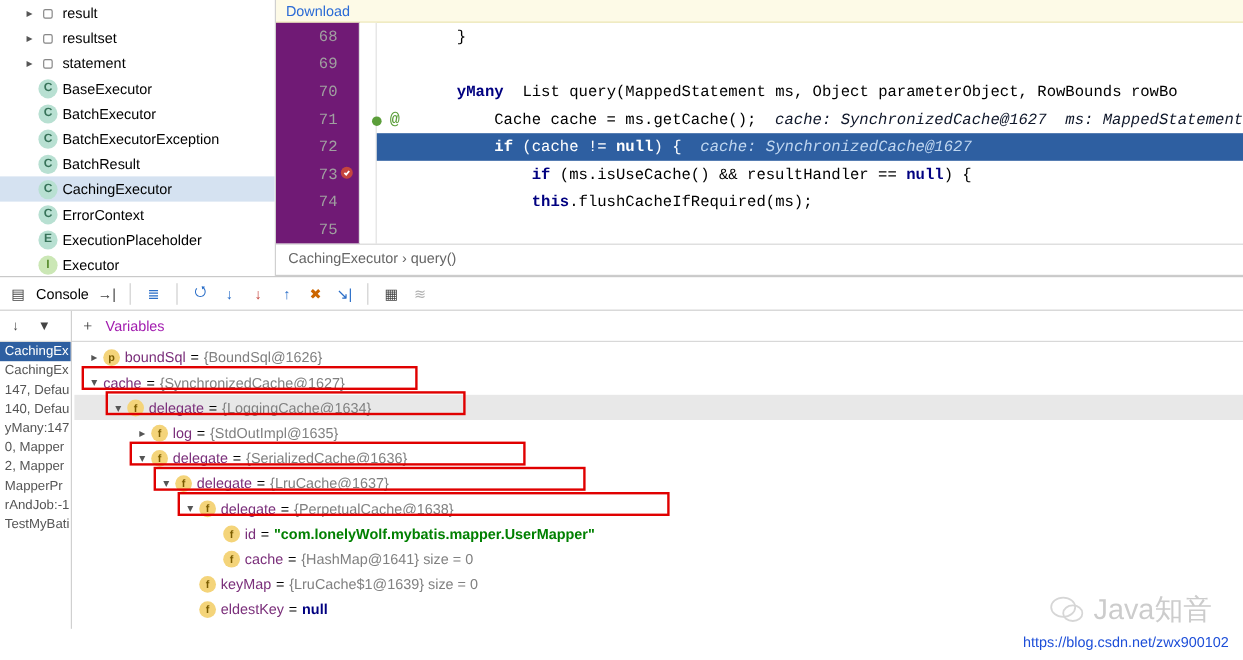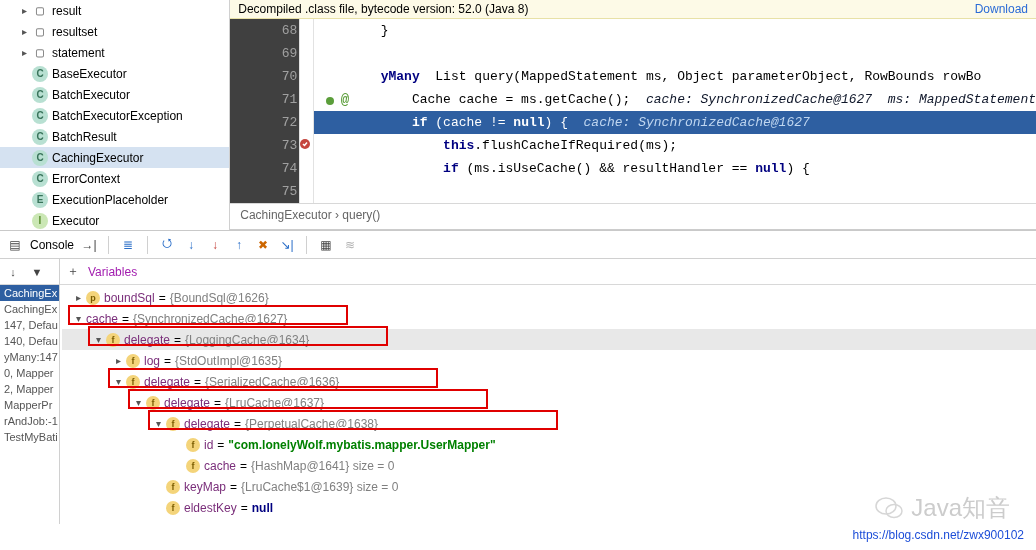--- a/index.html
+++ b/index.html
@@ -11,21 +11,21 @@
   .tree-item .chev { width: 10px; color: #555; font-size: 10px; }
   .tree-item .ficon { width: 16px; height: 16px; border-radius: 8px; display: inline-flex; align-items: center; justify-content: center; font-size: 10px; font-weight: bold; margin-right: 4px; }
   .ficon.folder { background: none; color: #888; }
   .ficon.c { background: #b8e0d2; color: #38735a; }
   .ficon.e { background: #b8e0d2; color: #38735a; }
   .ficon.i { background: #cbe7b5; color: #598e2f; }
   .editor-area { flex: 1; display: flex; flex-direction: column; border-bottom: 1px solid #ccc; }
   .banner { background: #fdfae7; border-bottom: 1px solid #e8e1a7; padding: 2px 8px; display: flex; justify-content: space-between; }
   .banner a { color: #2b6bd6; text-decoration: none; }
   .code { background: #fff; font-family: "Consolas","Courier New",monospace; font-size: 13px; display: flex; }
-  .gutter { width: 70px; background: #404040; color: #a0a0a0; text-align: right; padding-right: 2px; border-right: 1px solid #e2e2e2; }
+  .gutter { width: 70px; background: #701a75; color: #a0a0a0; text-align: right; padding-right: 18px; border-right: 1px solid #e2e2e2; }
   .gutter .ln { height: 23px; line-height: 23px; position: relative; }
   .gutter .bp { position: absolute; right: -14px; top: 4px; width: 12px; height: 12px; }
   .foldcol { width: 14px; background: #fff; border-right: 1px solid #e2e2e2; }
   .lines { flex: 1; }
   .codeline { height: 23px; line-height: 23px; white-space: pre; padding-left: 4px; }
   .codeline.cur { background: #2e5fa1; color: #fff; }
   .kw { color: #000080; font-weight: bold; }
   .cur .kw { color: #fff; }
   .hint { color: #0f172a; font-style: italic; }
   .cur .hint { color: #bfd6f0; }
@@ -114,21 +114,20 @@
         <span>ExecutionPlaceholder</span>
       </div>
       <div class="tree-item" style="padding-left: 22px;">
         <span class="chev"></span>
         <span class="ficon i">I</span>
         <span>Executor</span>
       </div>
     </div>
   <div class="editor-area">
     <div class="banner">
-      <span>Decompiled .class file, bytecode version: 52.0 (Java 8)</span>
       <a href="#">Download</a>
     </div>
     <div class="code">
       <div class="gutter" id="gutter">
           <div class="ln">68</div>
           <div class="ln">69</div>
           <div class="ln">70</div>
           <div class="ln">71<span style="position:absolute;right:-38px;top:3px;"><svg width="10" height="10">
                 <circle cx="5" cy="5" r="4" fill="#5b9e3a"></circle>
               </svg></span><span style="position:absolute;right:-52px;top:1px;color:#5b9e3a;font-size:14px;font-weight:bold">@</span></div>
@@ -140,22 +139,22 @@
           <div class="ln">74</div>
           <div class="ln">75</div>
         </div>
       <div class="foldcol"></div>
       <div class="lines" id="lines">
           <div class="codeline">        }<span class="kw"></span><span class="kw"></span><span class="hint"></span></div>
           <div class="codeline"><span class="kw"></span><span class="kw"></span><span class="hint"></span></div>
           <div class="codeline">        <span class="kw">yMany</span> <e> List<e> query(MappedStatement ms, Object parameterObject, RowBounds rowBo<span class="kw"></span><span class="hint"></span></e></e></div>
           <div class="codeline">            Cache cache = ms.getCache();  <span class="kw"></span><span class="kw"></span><span class="hint">cache: SynchronizedCache@1627  ms: MappedStatement</span></div>
           <div class="codeline cur">            <span class="kw">if</span> (cache != <span class="kw">null</span>) {  <span class="hint">cache: SynchronizedCache@1627</span></div>
+          <div class="codeline">                <span class="kw">if</span> (ms.isUseCache() &amp;&amp; resultHandler == <span class="kw">null</span>) {<span class="hint"></span></div>
           <div class="codeline">                <span class="kw">this</span>.flushCacheIfRequired(ms);<span class="kw"></span><span class="hint"></span></div>
-          <div class="codeline">                <span class="kw">if</span> (ms.isUseCache() &amp;&amp; resultHandler == <span class="kw">null</span>) {<span class="hint"></span></div>
         </div>
     </div>
     <div class="breadcrumb">
       <span>CachingExecutor</span><span> › </span><span>query()</span>
     </div>
   </div>
 </div>
 
 <div class="bottom">
   <div class="toolbar">

